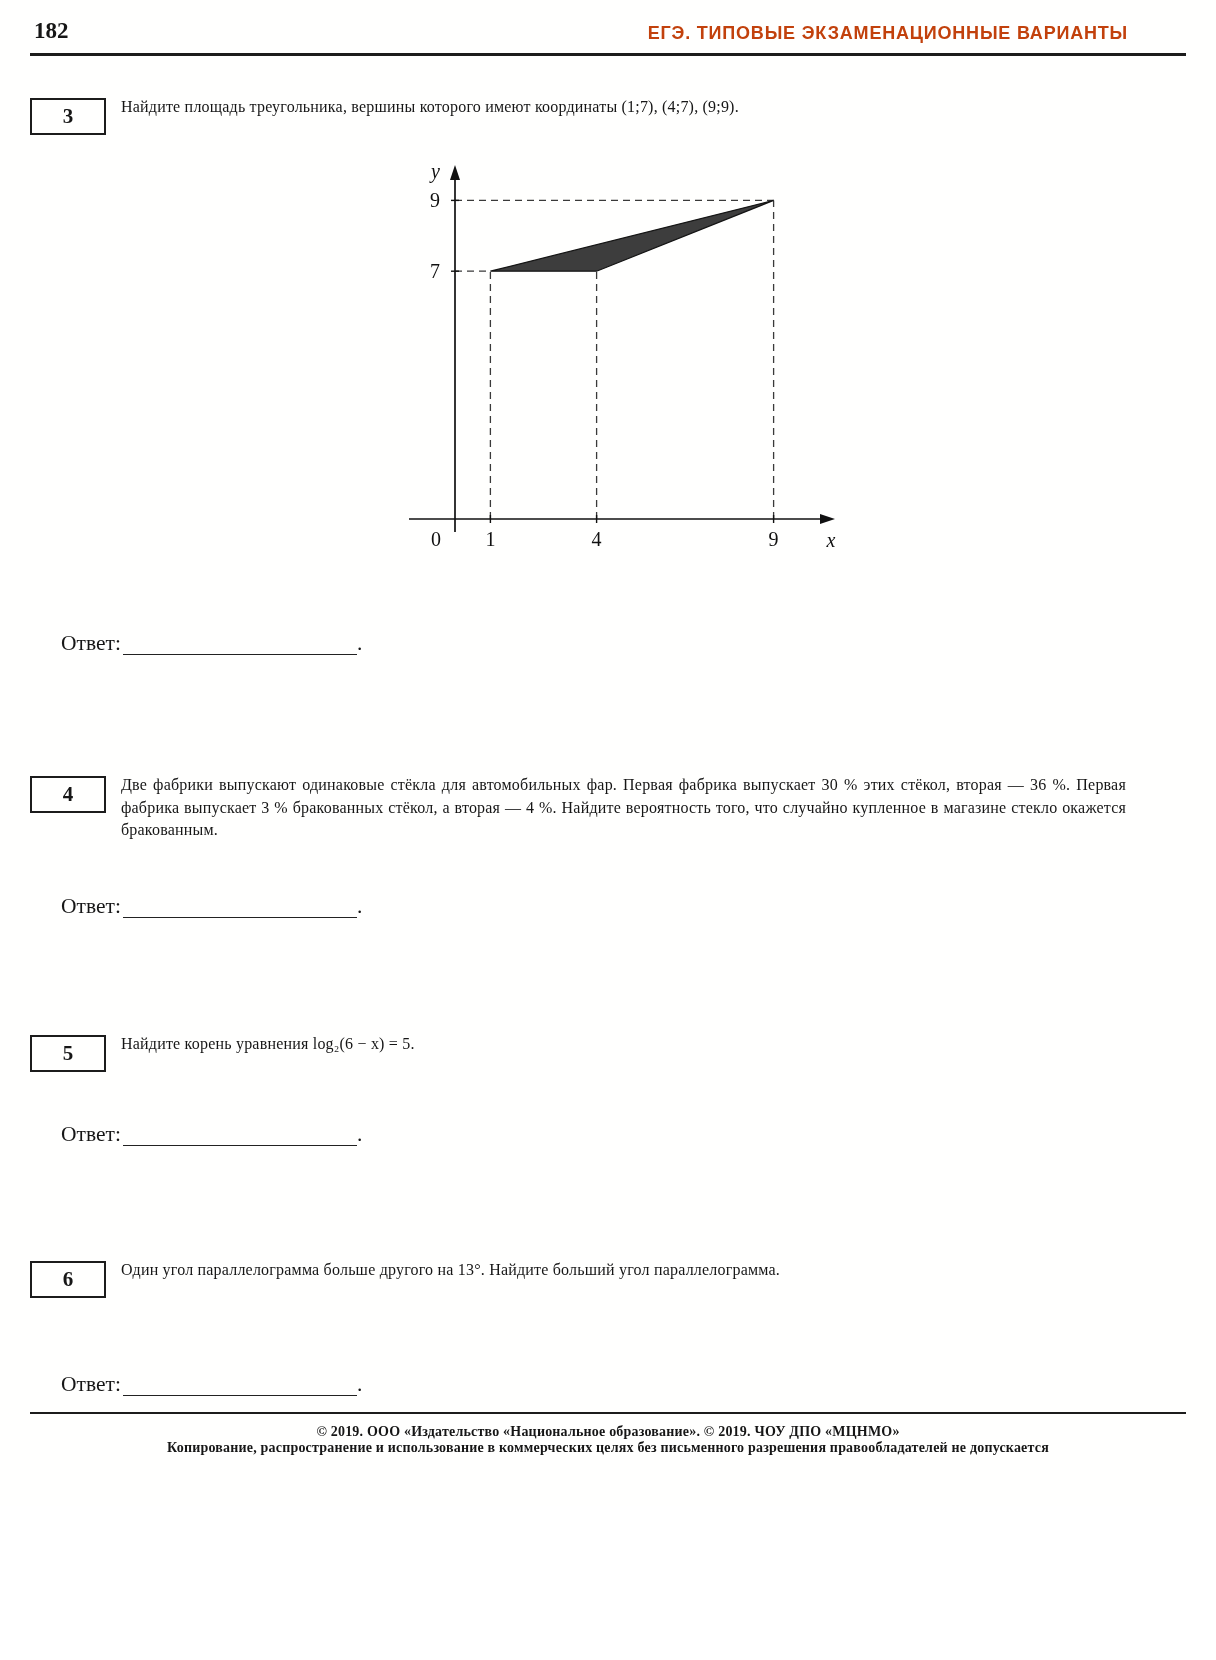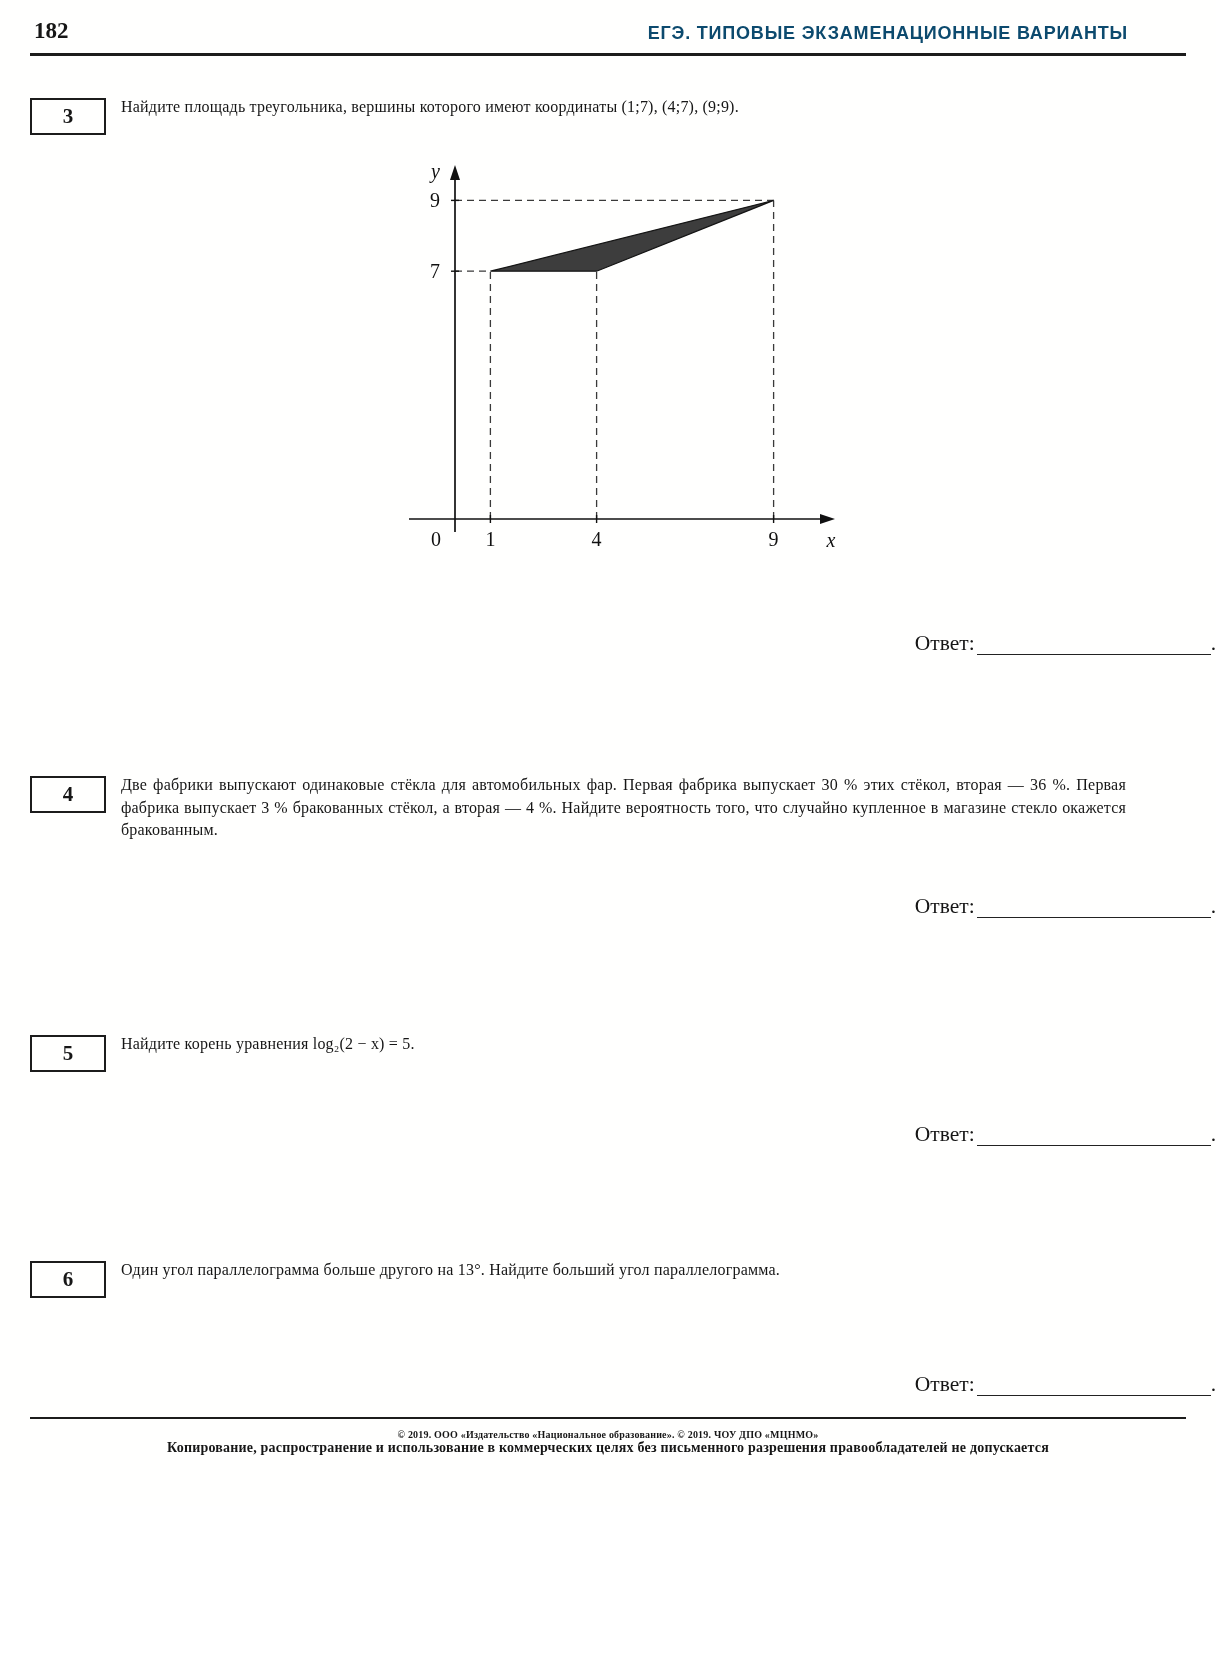--- a/index.html
+++ b/index.html
@@ -9,52 +9,52 @@
     background:#fffffe; color:#161616; overflow:hidden;
     font-family:"Liberation Serif","DejaVu Serif",serif;
   }
   .header {
     display:flex; justify-content:space-between; align-items:flex-end;
     padding:18px 88px 9px 34px;
   }
   .page-num { font-weight:bold; font-size:23px; }
   .header-title {
     font-family:"Liberation Sans","DejaVu Sans",sans-serif;
-    font-weight:bold; font-size:18px; letter-spacing:0.8px; color:#0c4a6e;
+    font-weight:bold; font-size:18px; letter-spacing:0.8px; color:#c2410c;
   }
   .header-rule { border-top:3px solid #1c1c1c; margin:0 30px; }
 
   .problem { display:flex; align-items:flex-start; margin-left:30px; margin-right:90px; }
   .num-box {
     width:76px; min-height:37px; flex:0 0 76px; margin-right:15px; margin-top:2px;
     border:2px solid #1c1c1c; display:flex; align-items:center; justify-content:center;
     font-weight:bold; font-size:21px;
   }
   .ptext { flex:1; font-size:16px; line-height:1.42; text-align:justify; letter-spacing:0.2px; }
 
   .p3 { margin-top:40px; }
   .p4 { margin-top:118px; }
   .p5 { margin-top:114px; }
   .p6 { margin-top:112px; }
 
   .figure { margin:12px 0 0 398px; width:460px; height:420px; }
 
-  .answer { padding-left:61px; font-size:21.5px;text-align:right; }
+  .answer { padding-left:61px; font-size:21.5px; }
   .a3 { margin-top:64px; }
   .a4 { margin-top:52px; }
   .a5 { margin-top:50px; }
   .a6 { margin-top:74px; }
   .answer-blank {
     display:inline-block; width:234px; height:22px; vertical-align:bottom;
     border-bottom:1.6px solid #222; margin:0 0 1px 2px;
   }
 
   .footer { position:absolute; left:30px; right:30px; bottom:50px; text-align:center; }
   .footer-rule { border-top:2.5px solid #1c1c1c; margin-bottom:10px; }
-  .footer-line1 { font-weight:bold; font-size:10px; letter-spacing:0.2px; }
+  .footer-line1 { font-weight:bold; font-size:14px; letter-spacing:0.2px; }
   .footer-line2 { font-weight:bold; font-size:14px; letter-spacing:0.2px; }
 </style>
 </head>
 <body>
 
 <div class="page">
 
   <header class="header">
     <span class="page-num">182</span>
     <span class="header-title">ЕГЭ. ТИПОВЫЕ ЭКЗАМЕНАЦИОННЫЕ ВАРИАНТЫ</span>
@@ -108,21 +108,21 @@
   </section>
 
   <div class="answer a4">
     <span>Ответ:</span><span class="answer-blank"></span><span>.</span>
   </div>
 
   <section class="problem p5">
     <div class="num-box">
       <span>5</span>
     </div>
-    <div class="ptext">Найдите корень уравнения log₂(2 − x) = 5.</div>
+    <div class="ptext">Найдите корень уравнения log₂(6 − x) = 5.</div>
   </section>
 
   <div class="answer a5">
     <span>Ответ:</span><span class="answer-blank"></span><span>.</span>
   </div>
 
   <section class="problem p6">
     <div class="num-box">
       <span>6</span>
     </div>

